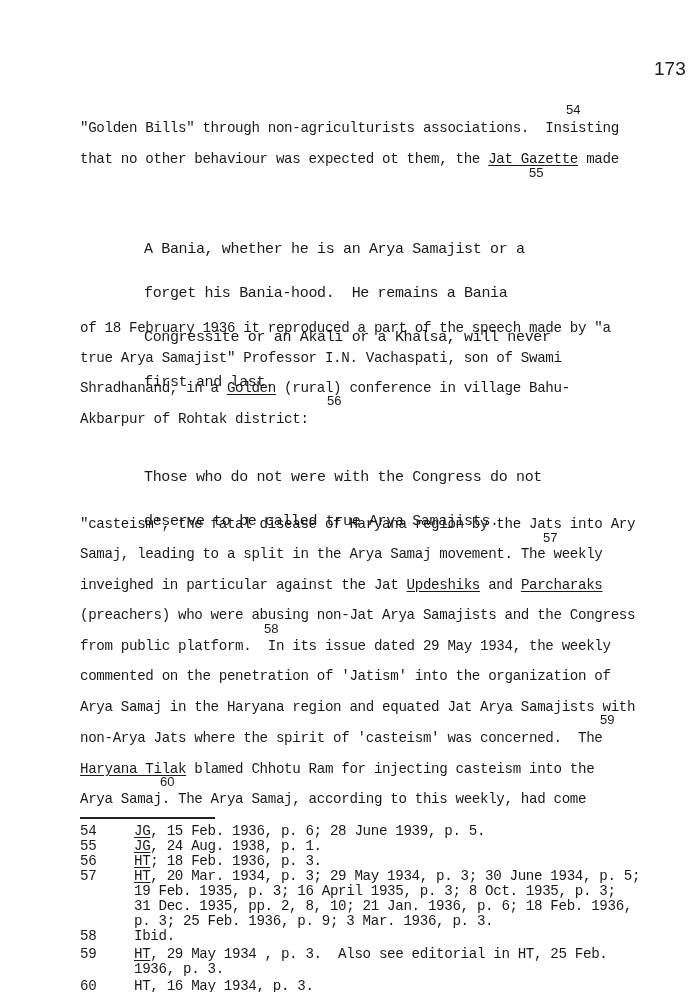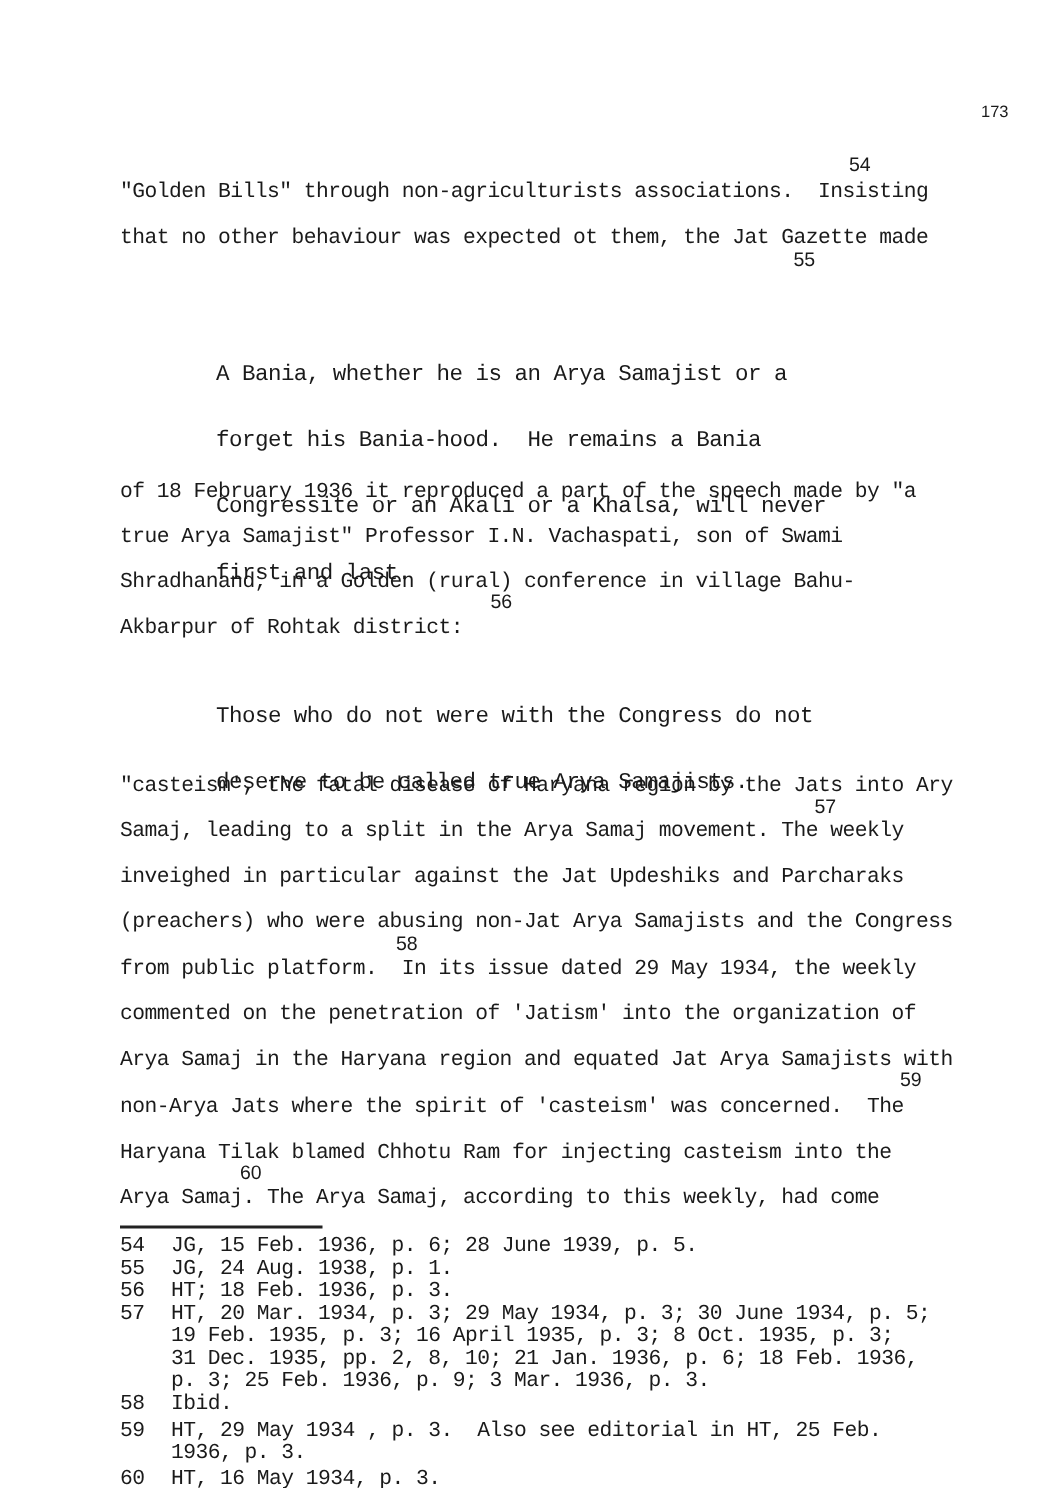--- a/index.html
+++ b/index.html
@@ -4,29 +4,29 @@
   <style>
     html, body { margin: 0; padding: 0; }
     body {
       width: 700px; height: 992px; overflow: hidden;
       background: #ffffff; color: #1a1a1a;
       font-family: "Liberation Mono", "DejaVu Sans Mono", monospace;
       position: relative;
     }
     .page { position: absolute; left: 0; top: 0; width: 700px; height: 992px; }
     .abs { position: absolute; white-space: pre; }
-    .pagenum { left: 654px; top: 58px; font-size: 11px; font-family: "Liberation Sans", sans-serif; margin-top: 11px; }
+    .pagenum { left: 654px; top: 58px; font-size: 19px; font-family: "Liberation Sans", sans-serif; }
     .line { font-size: 14.2px; letter-spacing: -0.35px; line-height: 16px; left: 80px; }
     .quote { font-size: 15px; letter-spacing: -0.35px; line-height: 14.8px; left: 144px; }
     .sup { font-size: 13px; font-family: "Liberation Sans", sans-serif; }
-    .u { text-underline-offset: 2px; }
+    .u { text-decoration: underline; text-underline-offset: 2px; }
     .rule { position: absolute; left: 80px; top: 817px; width: 135px; height: 1.5px; background: #222; }
     .fn { font-size: 14.2px; letter-spacing: -0.35px; line-height: 14.6px; }
     .fn-num { left: 80px; }
-    .fn-text { left: 114px; }
+    .fn-text { left: 134px; }
   </style>
 </head>
 <body>
 
 <div class="page">
   <div class="abs pagenum">173</div>
 
   <div class="abs sup" style="left:566px;top:102px">54</div>
   <div class="abs sup" style="left:529px;top:165px">55</div>
   <div class="abs sup" style="left:327px;top:393px">56</div>

